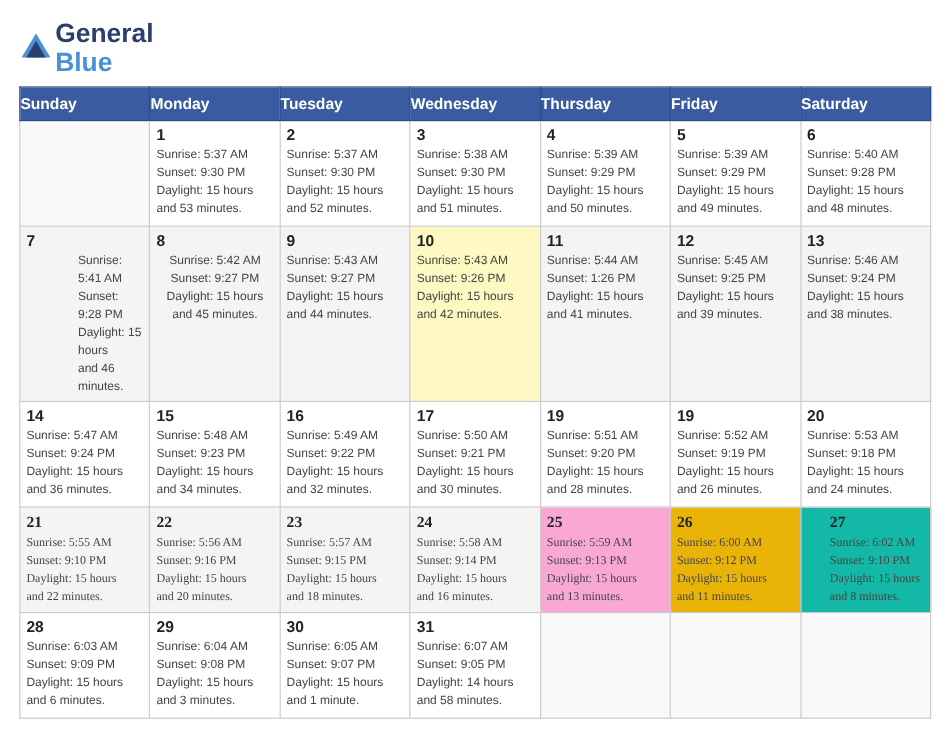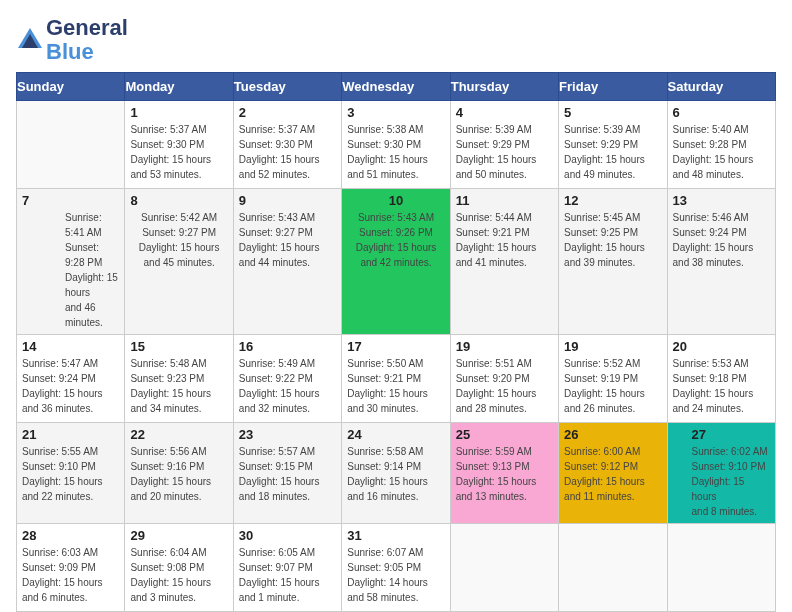--- a/index.html
+++ b/index.html
@@ -184,31 +184,31 @@
 Daylight: 15 hours
 and 45 minutes.</div>
         </td>
         <td style="background: rgb(244, 244, 244);">
           <span class="day-number">9</span>
           <div class="day-info" style="white-space: pre-line;">Sunrise: 5:43 AM
 Sunset: 9:27 PM
 Daylight: 15 hours
 and 44 minutes.</div>
         </td>
-        <td style="background: #22c55e; text-align: center;">
+        <td style="background: #fef9c3;">
           <span class="day-number">10</span>
           <div class="day-info" style="white-space: pre-line;">Sunrise: 5:43 AM
 Sunset: 9:26 PM
 Daylight: 15 hours
 and 42 minutes.</div>
         </td>
         <td style="background: rgb(244, 244, 244);">
           <span class="day-number">11</span>
           <div class="day-info" style="white-space: pre-line;">Sunrise: 5:44 AM
-Sunset: 9:21 PM
+Sunset: 1:26 PM
 Daylight: 15 hours
 and 41 minutes.</div>
         </td>
         <td style="background: rgb(244, 244, 244);">
           <span class="day-number">12</span>
           <div class="day-info" style="white-space: pre-line;">Sunrise: 5:45 AM
 Sunset: 9:25 PM
 Daylight: 15 hours
 and 39 minutes.</div>
         </td>
@@ -264,21 +264,21 @@
 and 26 minutes.</div>
         </td>
         <td>
           <span class="day-number">20</span>
           <div class="day-info" style="white-space: pre-line;">Sunrise: 5:53 AM
 Sunset: 9:18 PM
 Daylight: 15 hours
 and 24 minutes.</div>
         </td>
       </tr>
-      <tr class="week-row" style="background: rgb(244, 244, 244);">
+      <tr class="week-row" style="background: rgb(244, 244, 244); font-family: Liberation Serif, serif;">
         <td style="background: rgb(244, 244, 244);">
           <span class="day-number">21</span>
           <div class="day-info" style="white-space: pre-line;">Sunrise: 5:55 AM
 Sunset: 9:10 PM
 Daylight: 15 hours
 and 22 minutes.</div>
         </td>
         <td style="background: rgb(244, 244, 244);">
           <span class="day-number">22</span>
           <div class="day-info" style="white-space: pre-line;">Sunrise: 5:56 AM

